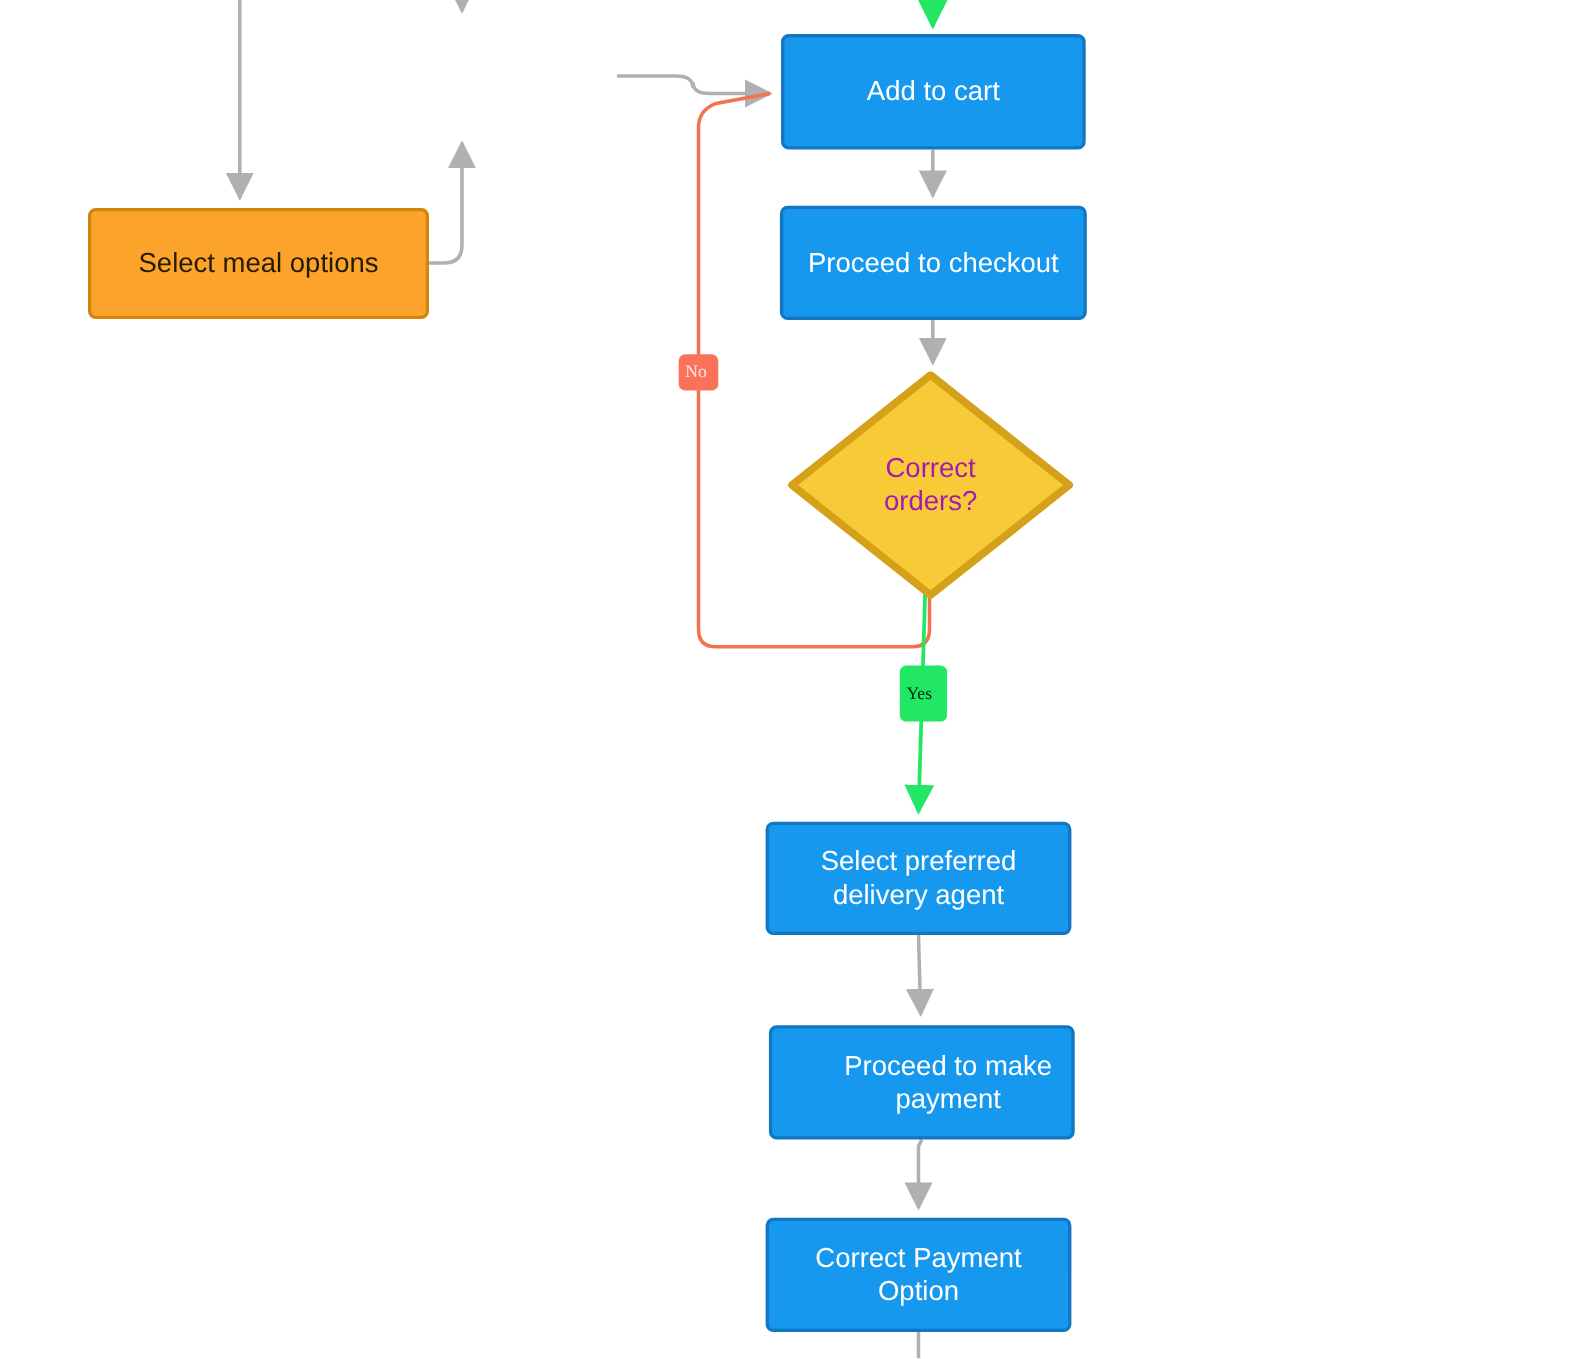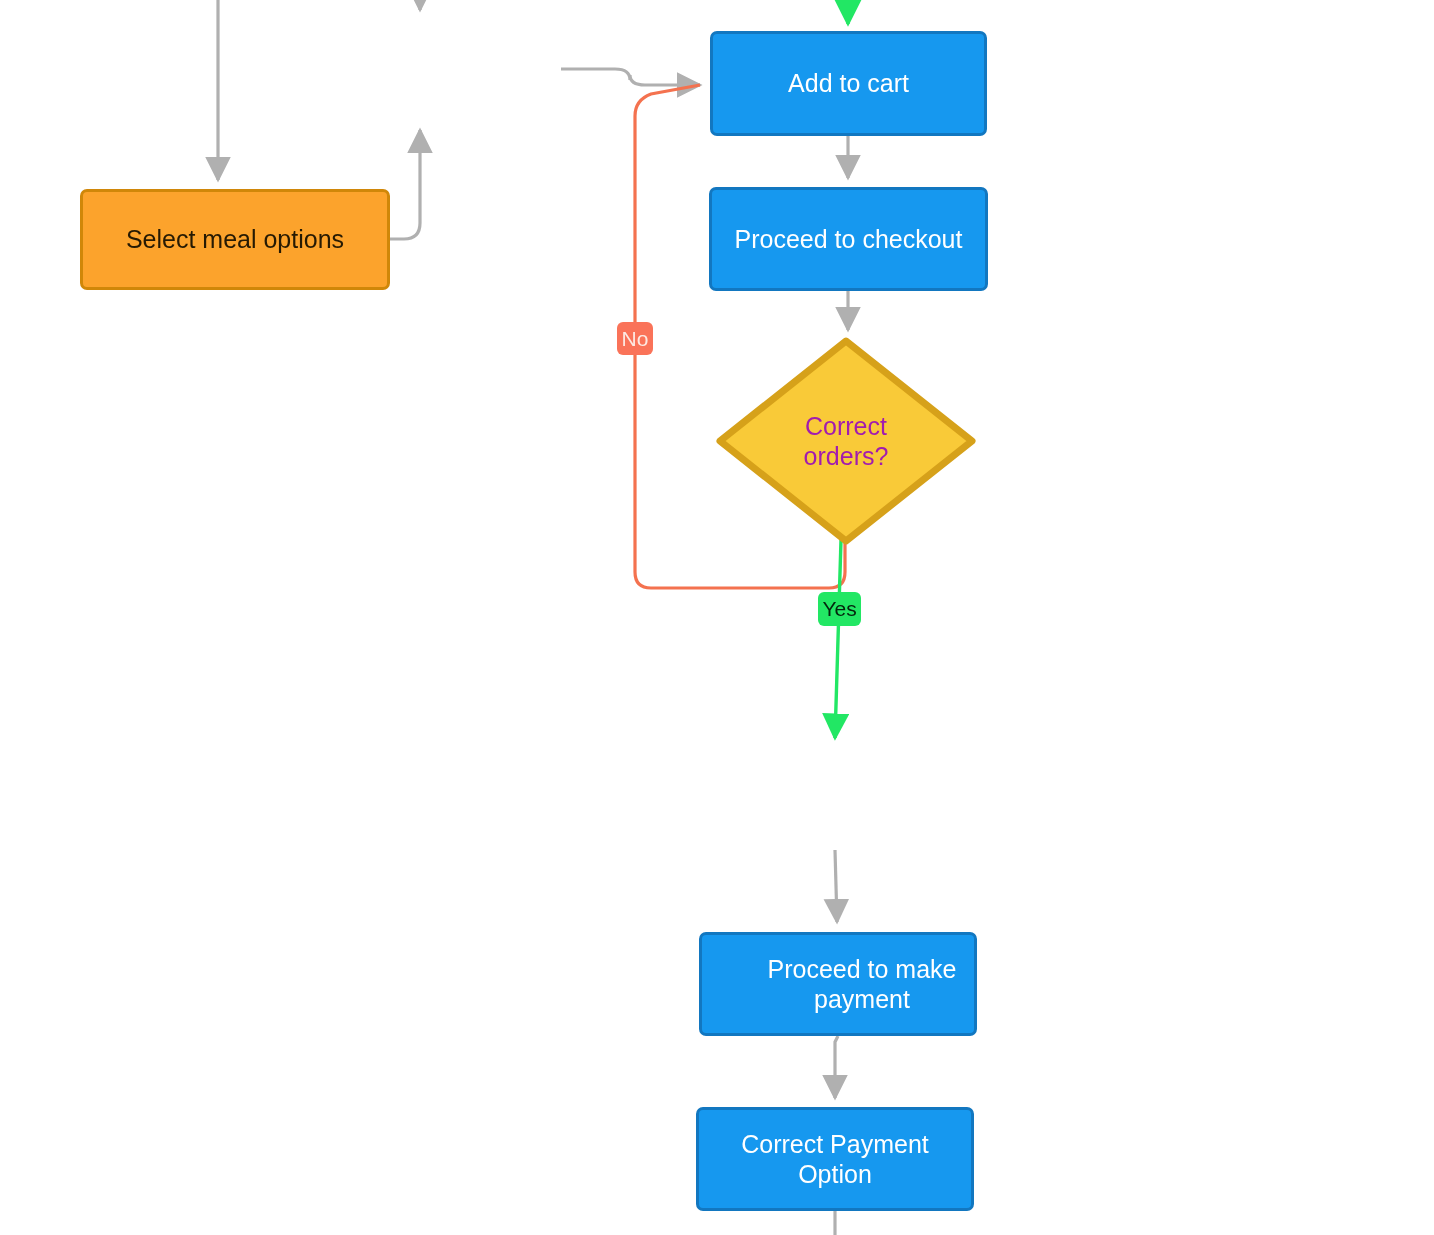--- a/index.html
+++ b/index.html
@@ -70,23 +70,23 @@
   .node-decision .label {
     position: relative;
     z-index: 2;
   }
   .edge-label {
     position: absolute;
     box-sizing: border-box;
     border-radius: 6px;
     display: flex;
     align-items: center;
-    justify-content: center;
-    font-size: 21px;
+    font-size: 16px;
     padding: 0 6px;
+    font-family: Liberation Serif, serif;
   }
   .edge-label-no {
     background: #fa7359;
     color: #fde9e2;
   }
   .edge-label-yes {
     background: #22e764;
     color: #04250d;
   }
 </style>
@@ -149,24 +149,28 @@
       <polygon points="130,4 256,104 130,204 4,104" fill="#f9ca38" stroke="#d6a11a" stroke-width="7" stroke-linejoin="round"></polygon>
     </svg>
     <span class="label">Correct
 orders?</span>
   </div>
 
   <div class="edge-label edge-label-no" style="left:617px; top:322px; width:36px; height:33px;">
     <span>No</span>
   </div>
 
-  <div class="edge-label edge-label-yes" style="left:818px; top:592px; width:43px; height:34px;">
+  <div class="edge-label edge-label-yes" style="left:818px; top:605px; width:43px; height:51px;">
     <span>Yes</span>
   </div>
 
+  <div class="node node-rect node-process" style="left:696px; top:747px; width:278px; height:103px;">
+    <span class="label">Select preferred
+delivery agent</span>
+  </div>
 
   <div class="node node-rect node-process" style="left:699px; top:932px; width:278px; height:104px;padding-left:48px;">
     <span class="label">Proceed to make
 payment</span>
   </div>
 
   <div class="node node-rect node-process" style="left:696px; top:1107px; width:278px; height:104px;">
     <span class="label">Correct Payment
 Option</span>
   </div>

